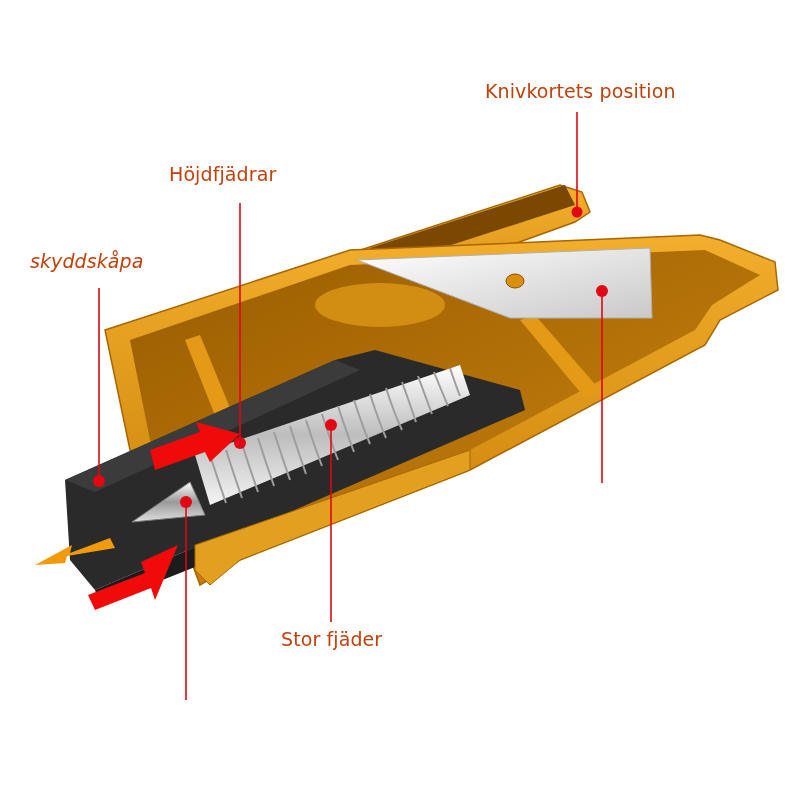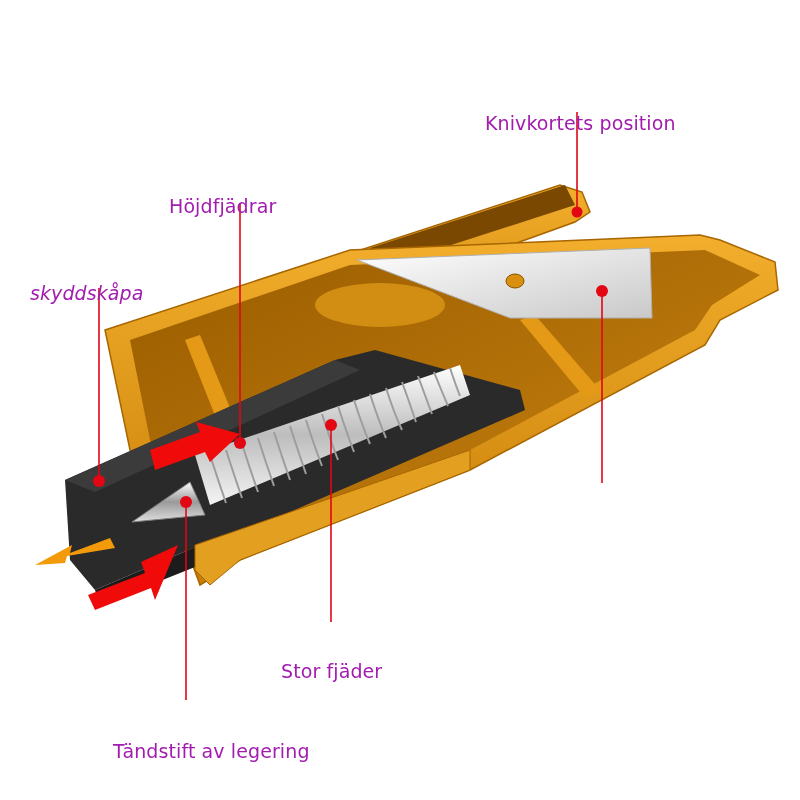--- a/index.html
+++ b/index.html
@@ -1,18 +1,18 @@
 <!DOCTYPE html>
 <html><head>
 <meta charset="utf-8">
 <style>
   html, body { margin: 0; padding: 0; background: #ffffff; }
   .canvas { position: relative; width: 800px; height: 800px; overflow: hidden; background: #ffffff; font-family: "DejaVu Sans", "Liberation Sans", sans-serif; }
   .canvas svg { position: absolute; left: 0; top: 0; }
-  .label { position: absolute; font-size: 19px; color: #a21caf; white-space: nowrap; letter-spacing: 0.1px; margin-top: 32px; }
+  .label { position: absolute; font-size: 19px; color: #c2410c; white-space: nowrap; letter-spacing: 0.1px; }
 </style>
 </head>
 <body>
 
 <div class="canvas">
   <svg width="800" height="800" viewBox="0 0 800 800">
     <defs>
       <linearGradient id="housingG" x1="0" y1="0" x2="0" y2="1">
         <stop offset="0" stop-color="#F2AE2C"></stop>
         <stop offset="1" stop-color="#C77E06"></stop>
@@ -108,14 +108,13 @@
         <circle cx="331" cy="425" r="6" stroke="none"></circle>
       <line x1="186" y1="502" x2="186" y2="700"></line>
         <circle cx="186" cy="502" r="6" stroke="none"></circle>
     </g>
   </svg>
 
   <div class="label" style="left:485px; top:80px;">Knivkortets position</div>
   <div class="label" style="left:169px; top:163px;">Höjdfjädrar</div>
   <div class="label" style="left:30px; top:250px;font-style:italic;">skyddskåpa</div>
   <div class="label" style="left:281px; top:628px;">Stor fjäder</div>
-  <div class="label" style="left:113px; top:708px;">Tändstift av legering</div>
 </div>
 
 </body></html>

